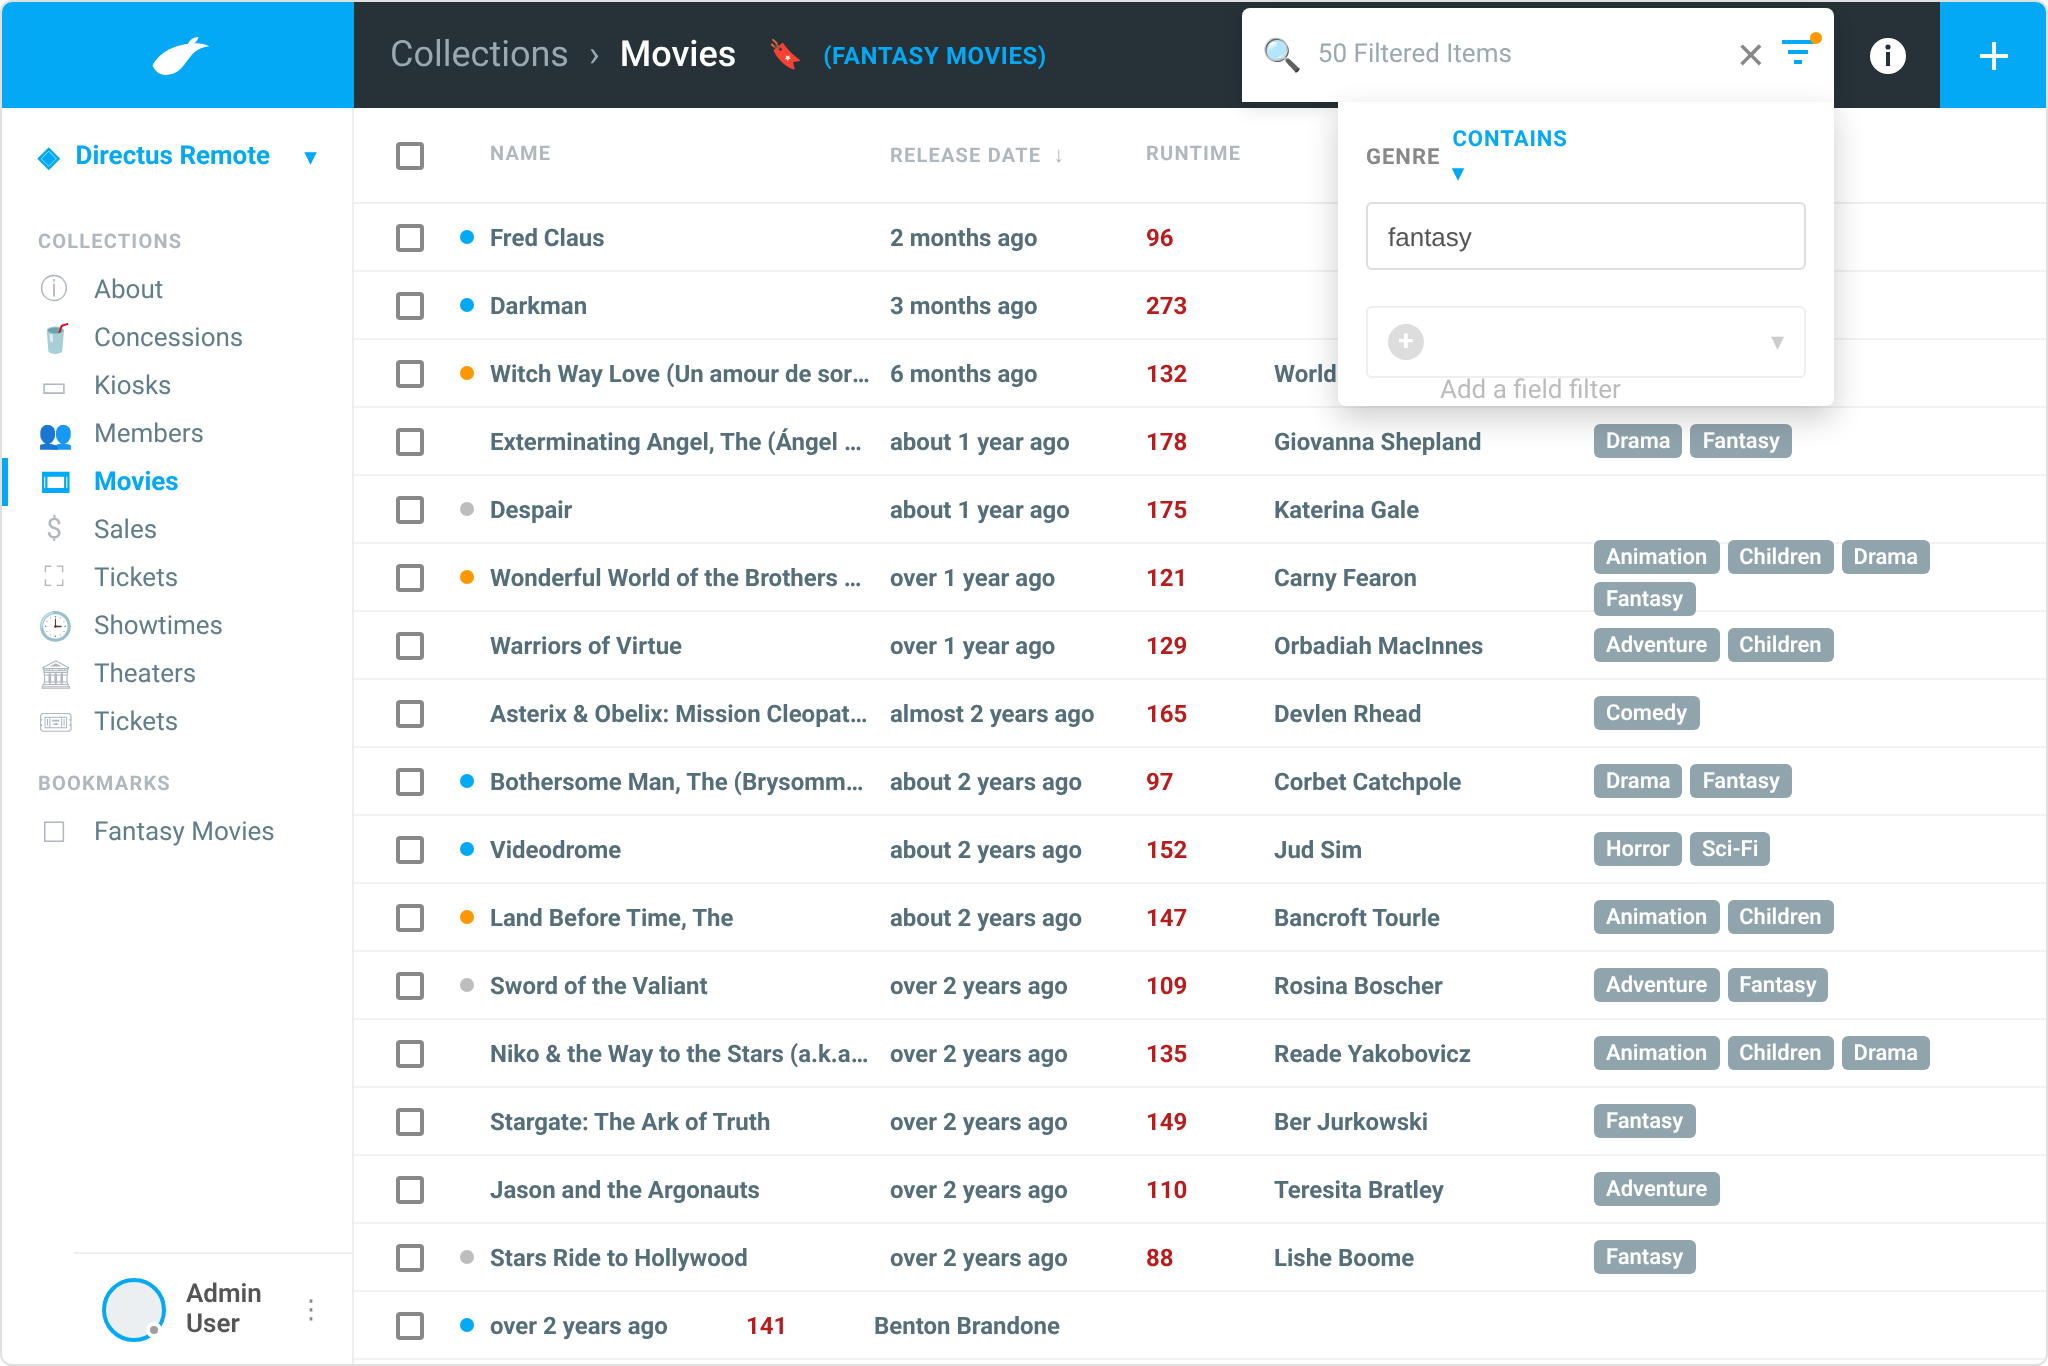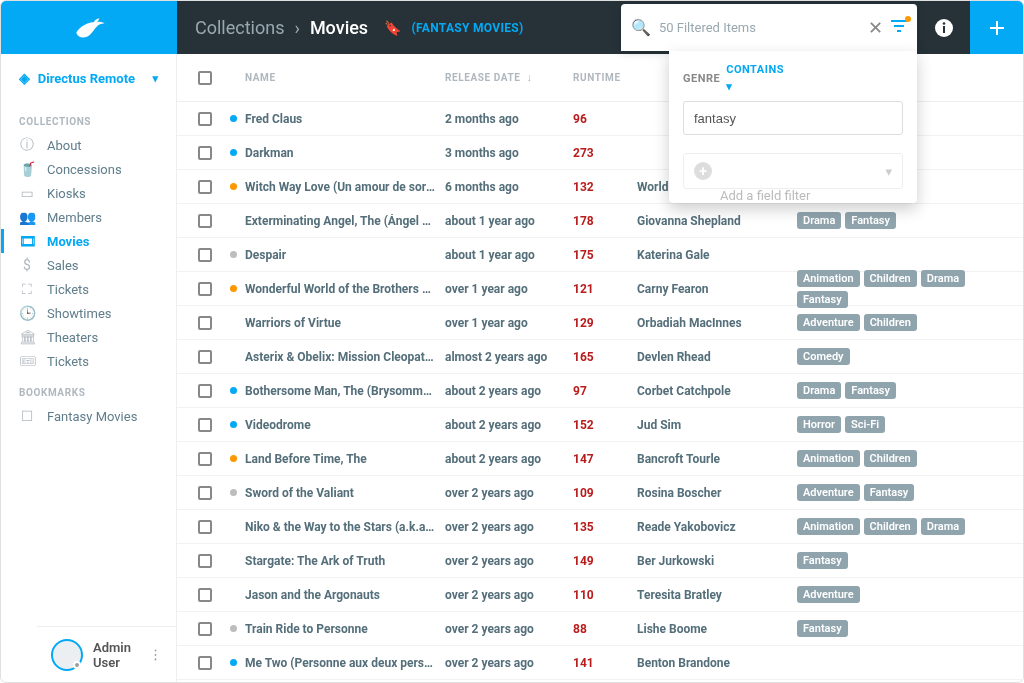--- a/index.html
+++ b/index.html
@@ -436,36 +436,35 @@
               <span class="tag">Adventure</span>
             </div>
           </div>
           <div class="row">
     <div class="cell-cb">
               <div class="cb"></div>
             </div>
     <div class="cell-dot">
               <span class="dot grey"></span>
             </div>
-    <div class="cell-name">Train Ride to Personne</div>
+    <div class="cell-name">Stars Ride to Hollywood</div>
     <div class="cell-rel">over 2 years ago</div>
     <div class="cell-run">88</div>
     <div class="cell-dir">Lishe Boome</div>
     <div class="cell-tags">
               <span class="tag">Fantasy</span>
             </div>
           </div>
           <div class="row">
     <div class="cell-cb">
               <div class="cb"></div>
             </div>
     <div class="cell-dot">
               <span class="dot blue"></span>
             </div>
-    <div class="cell-name">Me Two (Personne aux deux perso...</div>
     <div class="cell-rel">over 2 years ago</div>
     <div class="cell-run">141</div>
     <div class="cell-dir">Benton Brandone</div>
     <div class="cell-tags"></div>
           </div>
         </div>
     </div>
   </div>
 </div>
 

